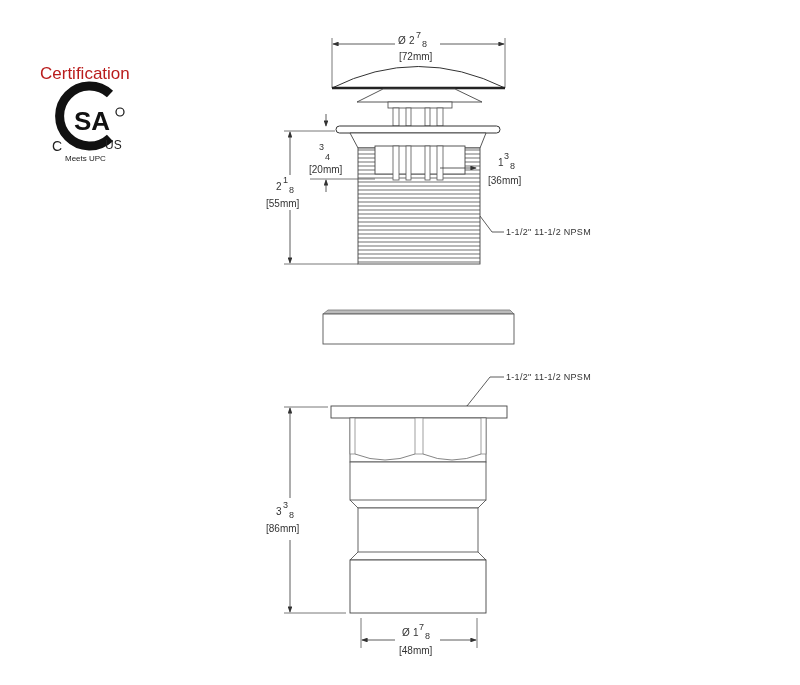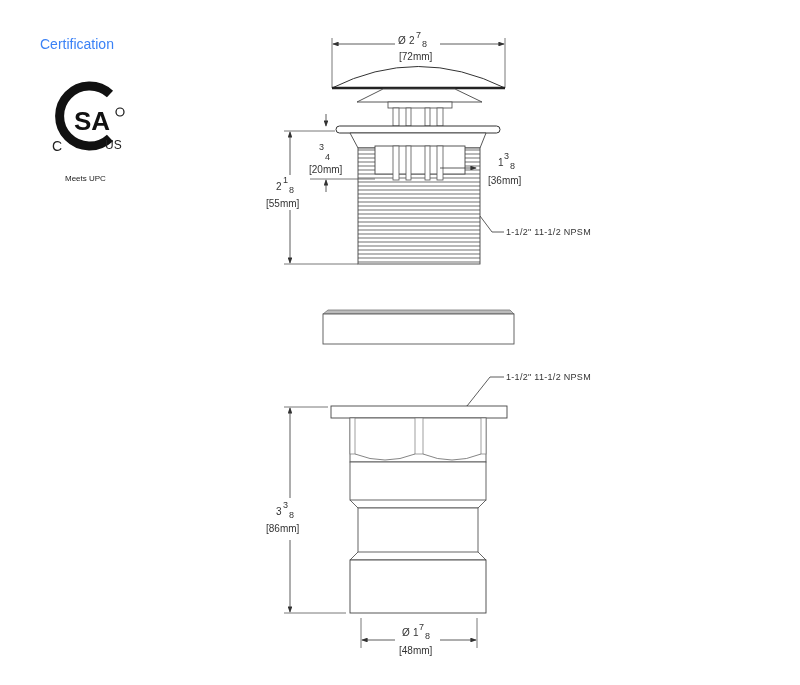--- a/index.html
+++ b/index.html
@@ -1,22 +1,22 @@
 <!DOCTYPE html>
 <html><head>
 <meta charset="utf-8">
 <style>
   html, body { margin:0; padding:0; background:#ffffff; }
   body { width:800px; height:685px; position:relative; overflow:hidden; font-family:"Liberation Sans", sans-serif; color:#222; }
   .abs { position:absolute; }
-  #cert-title { left:40px; top:36px; font-size:14px; color:#3b82f6; }
+  #cert-title { left:40px; top:64px; font-size:17px; color:#b91c1c; }
   #csa-logo { left:50px; top:80px; width:90px; height:90px; }
   #csa-c { left:52px; top:138px; font-size:14px; }
   #csa-us { left:105px; top:138px; font-size:12px; }
-  #csa-upc { left:65px; top:154px; font-size:8px;margin-top:20px; }
+  #csa-upc { left:65px; top:154px; font-size:8px; }
   svg#drawing { position:absolute; left:0; top:0; }
   .dimtxt { font-family:"Liberation Sans", sans-serif; font-size:10px; fill:#333; }
   .dimfrac { font-family:"Liberation Sans", sans-serif; font-size:9px; fill:#333; }
   .note { font-family:"Liberation Sans", sans-serif; font-size:9px; fill:#333; letter-spacing:0.3px; }
 </style>
 </head>
 <body>
 
 <div class="abs" id="cert-title">Certification</div>
 

